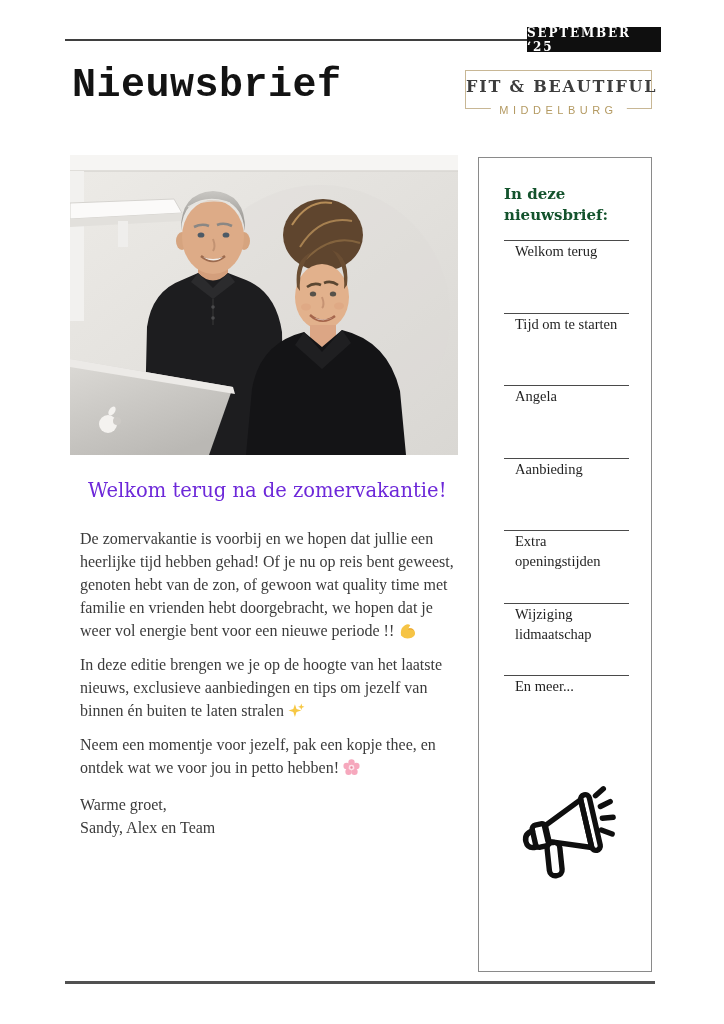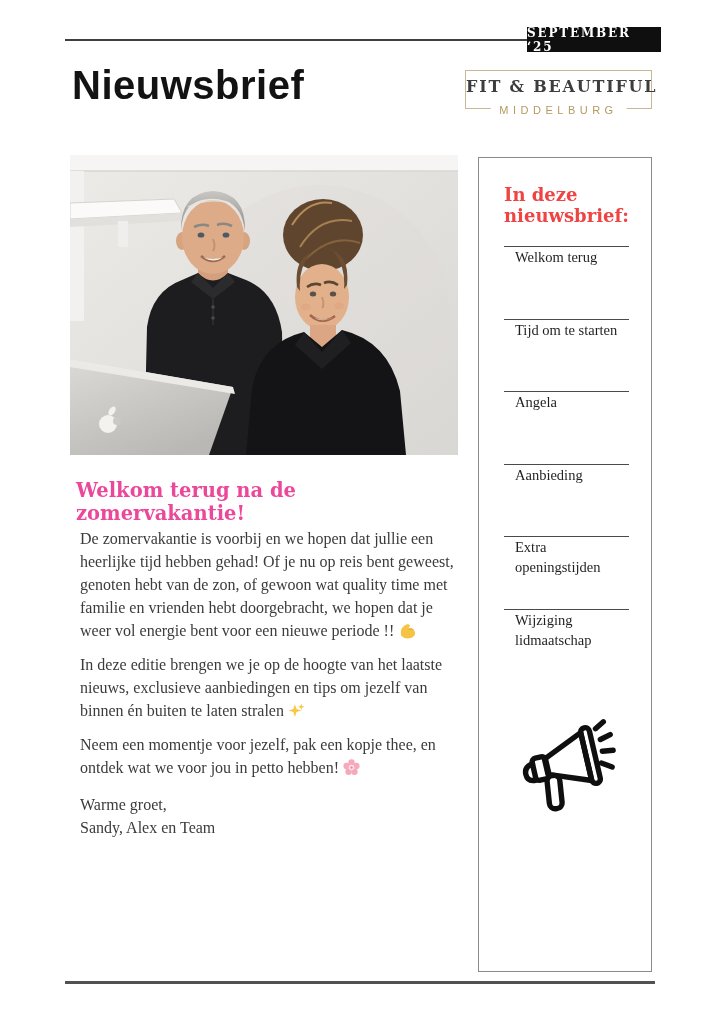--- a/index.html
+++ b/index.html
@@ -4,48 +4,48 @@
 <style>
   html,body { margin:0; padding:0; background:#ffffff; }
   .page { position:relative; width:724px; height:1024px; background:#ffffff;
           font-family:"Liberation Serif", serif; overflow:hidden;border-radius:14px; }
 
   
   .top-rule { position:absolute; left:65px; top:39px; width:462px; height:2px; background:#3f3f3f; }
   .date-badge { position:absolute; left:527px; top:27px; width:134px; height:25px; background:#0f0f0f;
                 color:#ffffff; display:flex; align-items:center; justify-content:center;
                 font-family:"DejaVu Serif", serif; font-weight:700; font-size:12px; letter-spacing:1.8px; }
-  .title { position:absolute; left:72px; top:63px; margin:0; font-family:Liberation Sans, sans-serif;
+  .title { position:absolute; left:72px; top:63px; margin:0; font-family:Liberation Mono, monospace;
            font-weight:700; font-size:40px; color:#131313; letter-spacing:0.5px; }
   .logo-box { position:absolute; left:465px; top:70px; width:187px; height:39px;
               border:1.6px solid #c8b795; box-sizing:border-box; }
   .logo-name { text-align:center; margin-top:6px; font-family:"DejaVu Serif", serif; font-weight:700;
                font-size:16px; letter-spacing:1.8px; color:#3d3d3d; white-space:nowrap; }
   .logo-city { position:absolute; left:50%; bottom:-8px; transform:translateX(-50%); background:#ffffff;
                padding:0 9px; font-family:"Liberation Sans", sans-serif; font-size:11px;
                letter-spacing:4.5px; color:#b49a62; white-space:nowrap; }
 
   
   .photo { position:absolute; left:70px; top:155px; width:388px; height:300px; overflow:hidden; background:#e7e5e1; }
   .photo svg { display:block; }
 
   
-  .article-heading { position:absolute; left:76px; top:479px; width:395px; margin:0;
-                     font-family:"DejaVu Serif", serif; font-weight:700; font-size:19.5px; color:#ec4899; }
+  .article-heading { position:absolute; left:88px; top:479px; width:395px; margin:0;
+                     font-family:"DejaVu Serif", serif; font-weight:400; font-size:19.5px; color:#6d28d9; }
   .article-body { position:absolute; left:80px; top:527px; width:386px; font-size:16px;
                   line-height:23px; color:#3b3b3b; }
   .article-body p { margin:0 0 11px; }
   .article-body p.signoff { margin:14px 0 0; }
   .emoji { width:17px; height:17px; vertical-align:-3px; }
 
   
   .sidebar { position:absolute; left:478px; top:157px; width:174px; height:815px;
              border:1px solid #8a8a8a; box-sizing:border-box; padding:0 22px 0 25px; }
-  .sidebar-heading { margin:26px 0 13px; font-family:"DejaVu Serif", serif; font-weight:700;
-                     font-size:18px; line-height:21px; color:#ef4444; height:49px; }
+  .sidebar-heading { margin:26px 0 7px; font-family:"DejaVu Serif", serif; font-weight:700;
+                     font-size:15px; line-height:21px; color:#14532d; height:49px; }
   .toc-item { border-top:1.5px solid #4a4a4a; height:72.5px; box-sizing:border-box;
               display:flex; padding-left:11px; font-size:14.5px;
               line-height:20px; color:#1f1f1f; cursor:pointer; }
   .megaphone { display:block; margin:30px auto 0; width:108px; height:108px; }
 
   
   .bottom-rule { position:absolute; left:65px; top:981px; width:590px; height:2.5px; background:#515151; }
 </style>
 </head>
 <body>
@@ -185,20 +185,23 @@
         </div>
       <div class="toc-item">
           <span>Aanbieding</span>
         </div>
       <div class="toc-item">
           <span>Extra openingstijden</span>
         </div>
       <div class="toc-item">
           <span>Wijziging lidmaatschap</span>
         </div>
+      <div class="toc-item">
+          <span>En meer...</span>
+        </div>
     </div>
     <svg class="megaphone" viewBox="0 0 110 110">
       <g fill="none" stroke="#0f0f0f" stroke-width="5.5" stroke-linejoin="round" stroke-linecap="round">
         <g transform="rotate(-13 55 55)">
           <path d="M34 44 L76 26 L76 76 L34 60 Z"></path>
           <rect x="76" y="22" width="9" height="58" rx="4.5"></rect>
           <rect x="21" y="41" width="14" height="23" rx="4"></rect>
           <path d="M21 46 q-9 1 -9 9 q0 8 9 8"></path>
           <rect x="30" y="62" width="13" height="34" rx="6" transform="rotate(7 36 79)"></rect>
         </g>

